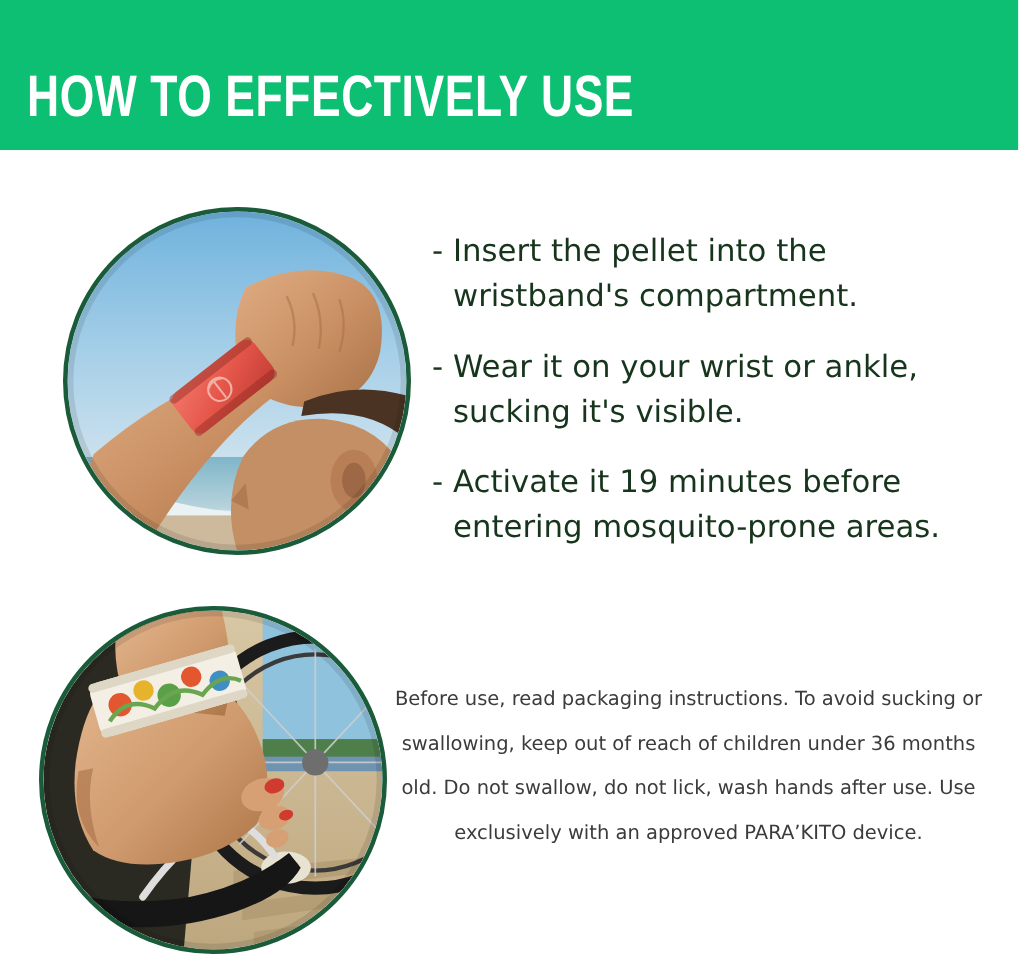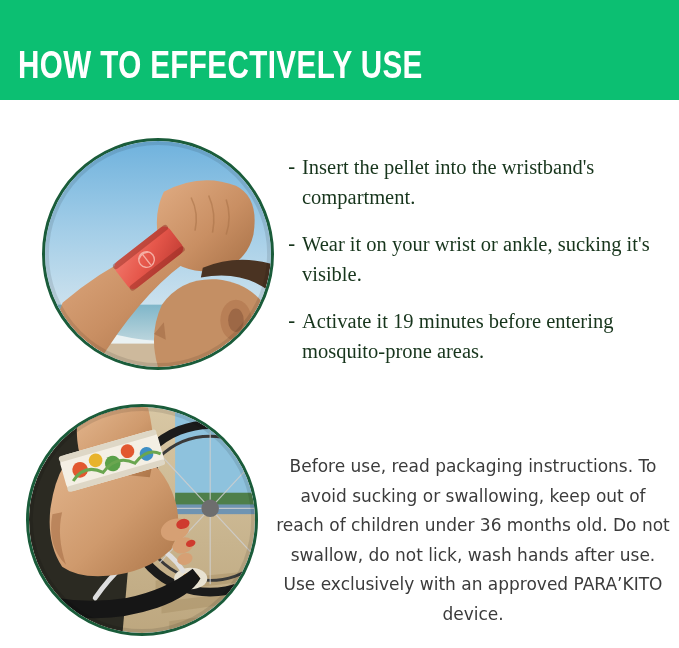--- a/index.html
+++ b/index.html
@@ -119,33 +119,32 @@
   .step-item:last-child { margin-bottom: 0; }
 
   .step-dash {
     flex: 0 0 auto;
     width: 14px;
     color: #17351c;
   }
 
   .step-text {
     flex: 1 1 auto;
-    font-family: Liberation Serif, serif;
   }
 
   
   .disclaimer {
     position: absolute;
-    left: 274px;
+    left: 260px;
     top: 352px;
     width: 398px;
     text-align: center;
     color: #3b3b3b;
     font-family: "DejaVu Sans", sans-serif;
-    font-size: 17px;
+    font-size: 13px;
     line-height: 29.5px;
     font-weight: 400;
   }
 </style>
 </head>
 <body>
 
 <div class="infographic">
 
   <div class="header-band">

